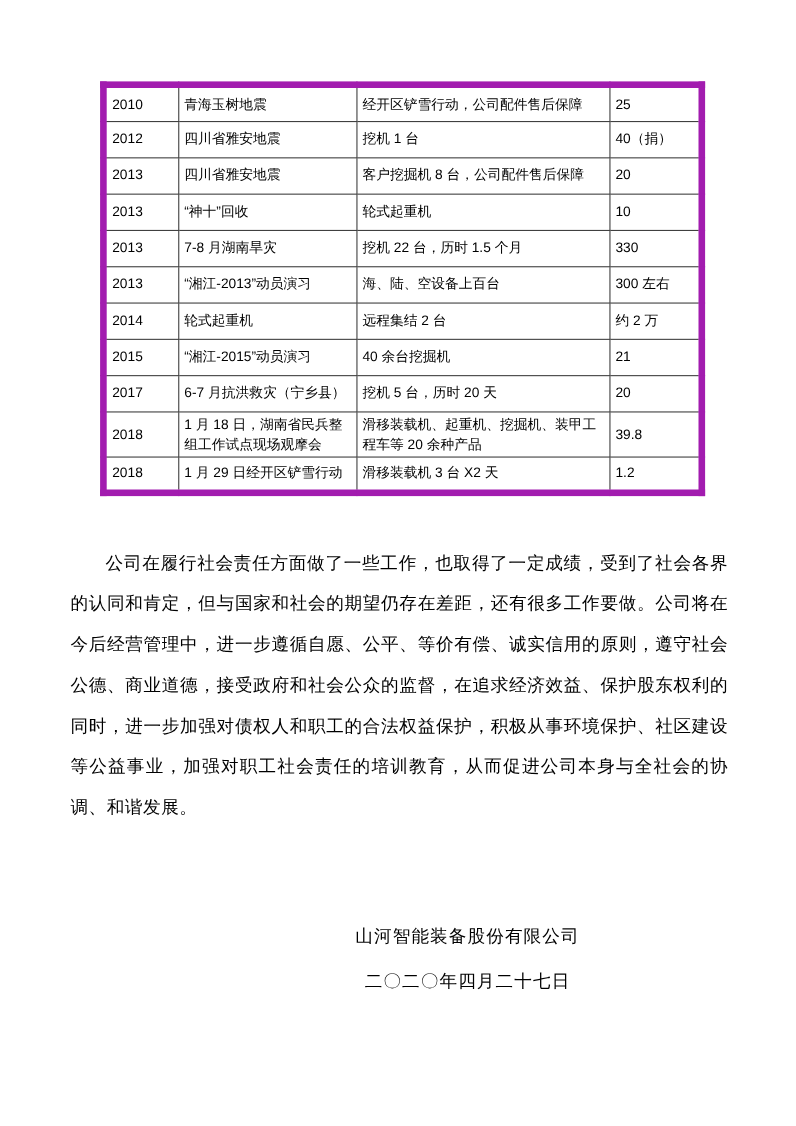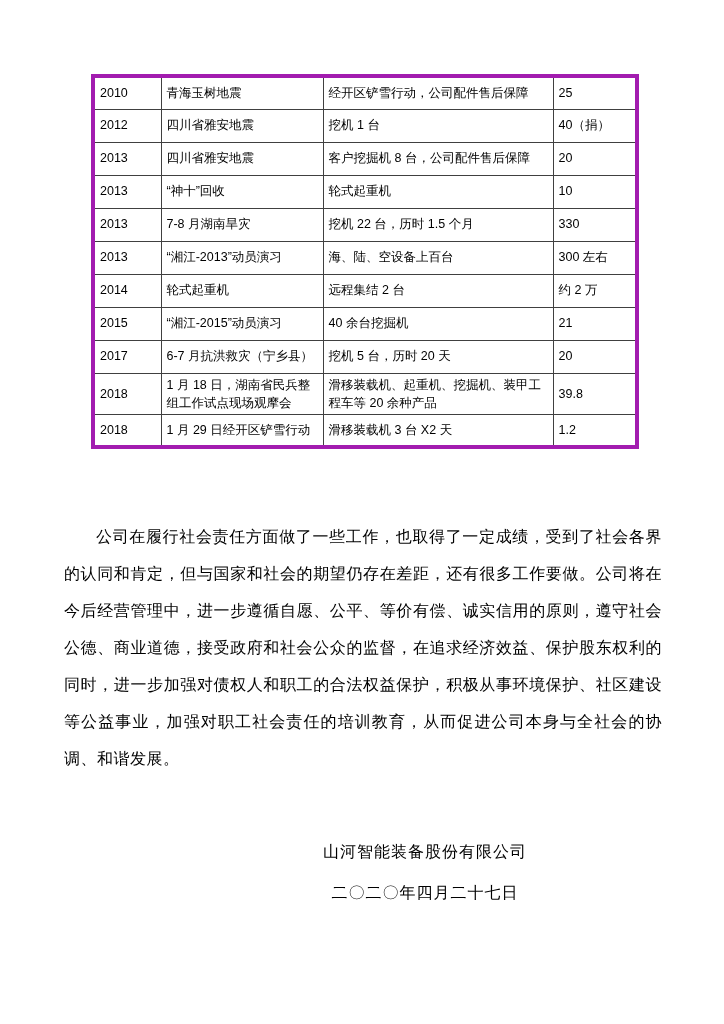--- a/index.html
+++ b/index.html
@@ -12,38 +12,38 @@
     font-family: "Liberation Serif", "DejaVu Serif", serif;
     overflow: hidden;
   }
   table.doc-table {
     position: absolute;
     left: 91px;
     top: 74px;
     width: 544px;
     border-collapse: collapse;
     table-layout: fixed;
-    border: 4px solid #a21caf;
+    border: 6px solid #a21caf;
     font-family: "Liberation Sans", "DejaVu Sans", sans-serif;
     font-size: 12.5px;
   }
   table.doc-table tr { height: 33px; }
   table.doc-table td {
     border: 1.5px solid #404040;
     padding: 2px 5px;
     vertical-align: middle;
     line-height: 1.45;
     word-break: break-all;
     overflow: hidden;
   }
   td.col-year { font-weight: 400; }
   .body-paragraph {
     position: absolute;
     left: 64px;
-    top: 518px;
+    top: 494px;
     width: 598px;
     margin: 0;
     font-size: 16px;
     line-height: 37px;
     letter-spacing: 0.5px;
     text-align: justify;
     text-indent: 2em;
   }
   .signature {
     position: absolute;

